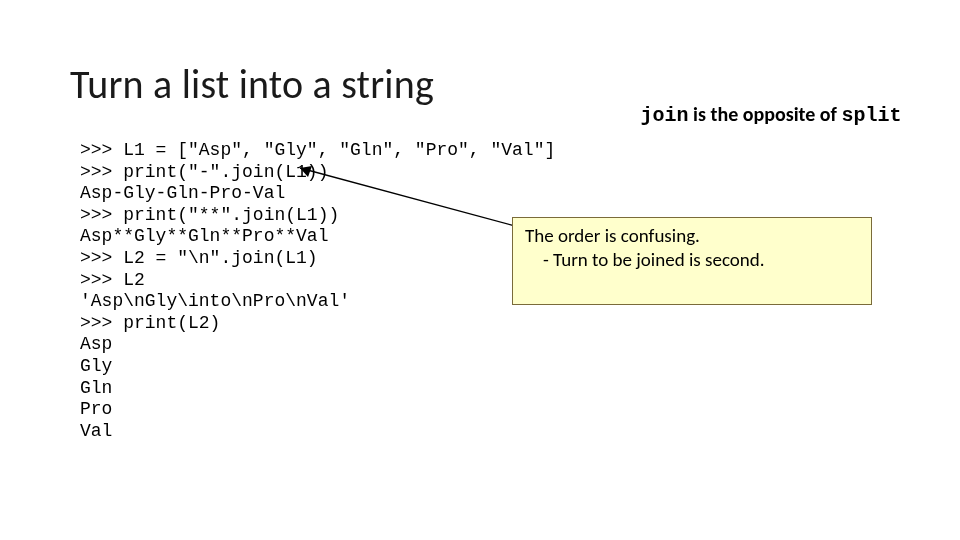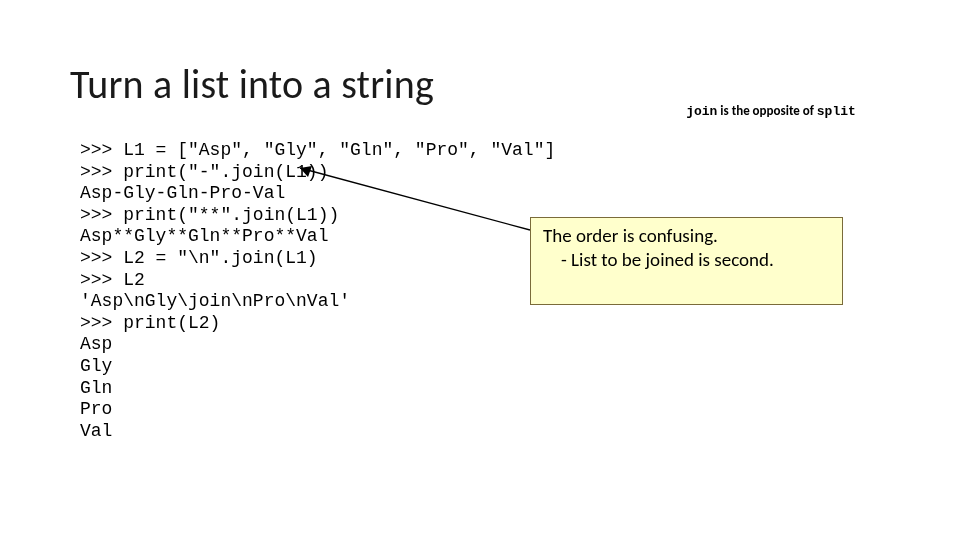--- a/index.html
+++ b/index.html
@@ -33,35 +33,35 @@
     font-family: "Courier New", Courier, monospace;
     font-size: 18px;
     line-height: 1.2;
     white-space: pre;
     color: #000;
   }
   .note-top {
     position: absolute;
     left: 601px;
     top: 103px;
-    font-size: 13px;
+    font-size: 20px;
     font-weight: 700;
     color: #000;
     text-align: center;
     line-height: 1.18;
     width: 340px;
   }
   .note-top .mono {
     font-family: "Courier New", Courier, monospace;
   }
   .callout-box {
     position: absolute;
-    left: 530px;
+    left: 512px;
     top: 217px;
-    width: 313px;
+    width: 360px;
     height: 88px;
     background: #ffffcc;
     border: 1px solid #7a6b3a;
     box-sizing: border-box;
     padding: 6px 10px 17px 12px;
     font-size: 19px;
     line-height: 1.25;
   }
   .callout-box .line1 {
     display: block;
@@ -87,35 +87,35 @@
 
   <div class="title">Turn a list into a string</div>
 
   <div class="code-block"><span>&gt;&gt;&gt; L1 = ["Asp", "Gly", "Gln", "Pro", "Val"]</span>
 <span>&gt;&gt;&gt; print("-".join(L1))</span>
 <span>Asp-Gly-Gln-Pro-Val</span>
 <span>&gt;&gt;&gt; print("**".join(L1))</span>
 <span>Asp**Gly**Gln**Pro**Val</span>
 <span>&gt;&gt;&gt; L2 = "\n".join(L1)</span>
 <span>&gt;&gt;&gt; L2</span>
-<span>'Asp\nGly\join\nPro\nVal'</span>
+<span>'Asp\nGly\into\nPro\nVal'</span>
 <span>&gt;&gt;&gt; print(L2)</span>
 <span>Asp</span>
 <span>Gly</span>
 <span>Gln</span>
 <span>Pro</span>
 <span>Val</span></div>
 
   <div class="note-top">
     <span class="mono">join</span><span> is the opposite of </span><span class="mono">split</span><br>
   </div>
 
   <svg class="arrow-svg" viewBox="0 0 260 80">
     <line x1="250" y1="72" x2="20" y2="10" stroke="#000" stroke-width="1.3"></line>
     <polygon points="20,10 32,8 28,19" fill="#000"></polygon>
   </svg>
 
   <div class="callout-box">
     <span class="line1">The order is confusing.</span>
-    <span class="line3">- List to be joined is second.</span>
+    <span class="line3">- Turn to be joined is second.</span>
   </div>
 
 </div>
 
 </body></html>

